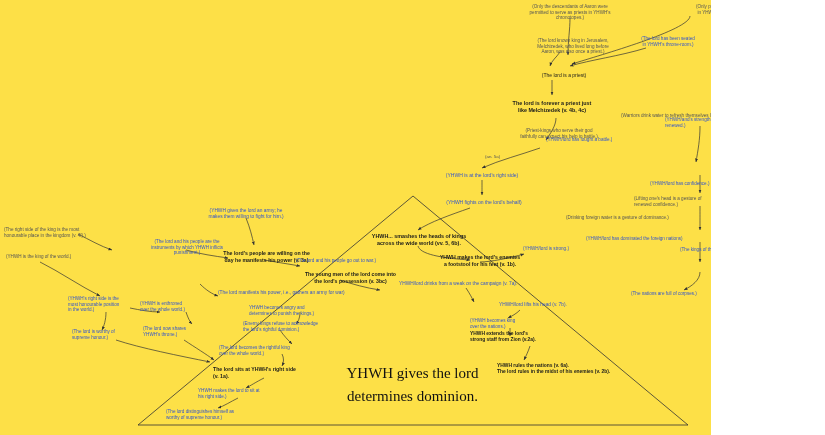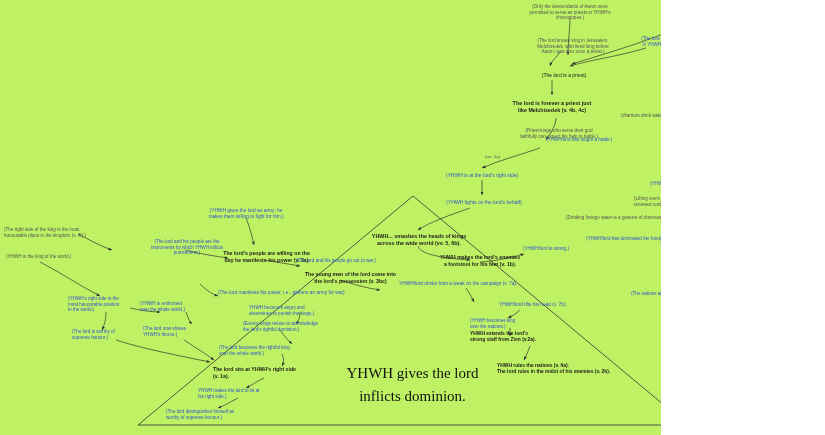--- a/index.html
+++ b/index.html
@@ -2,23 +2,23 @@
 <html><head>
 <meta charset="utf-8">
 <style>
   html, body {
     margin: 0;
     padding: 0;
     background: #ffffff;
   }
   #canvas {
     position: relative;
-    width: 661px;
+    width: 711px;
     height: 435px;
-    background: #bef264;
+    background: #fde047;
     overflow: hidden;
     font-family: "Liberation Sans", sans-serif;
   }
   #svg-layer {
     position: absolute;
     left: 0; top: 0;
     width: 825px;
     height: 435px;
   }
   .node {
@@ -175,16 +175,16 @@
       <div class="node t-black" style="left: 497px; top: 363px; width: 140px; font-size: 4.9px; text-align: left; font-weight: 700;">YHWH rules the nations (v. 6a).</div>
       <div class="node t-black" style="left: 497px; top: 369px; width: 190px; font-size: 4.9px; text-align: left; font-weight: 700;">The lord rules in the midst of his enemies (v. 2b).</div>
       <div class="node t-blue" style="left: 198px; top: 388px; width: 130px; font-size: 4.6px; text-align: left;">YHWH makes the lord to sit at
 his right side.)</div>
       <div class="node t-blue" style="left: 166px; top: 409px; width: 140px; font-size: 4.6px; text-align: left;">(The lord distinguishes himself as
 worthy of supreme honour.)</div>
     </div>
 
   <div class="center-title" style="left:280px; top:362px; width:265px; text-align:center;">
     <div>YHWH gives the lord</div>
-    <div>inflicts dominion.</div>
+    <div>determines dominion.</div>
   </div>
 
 </div>
 
 </body></html>

